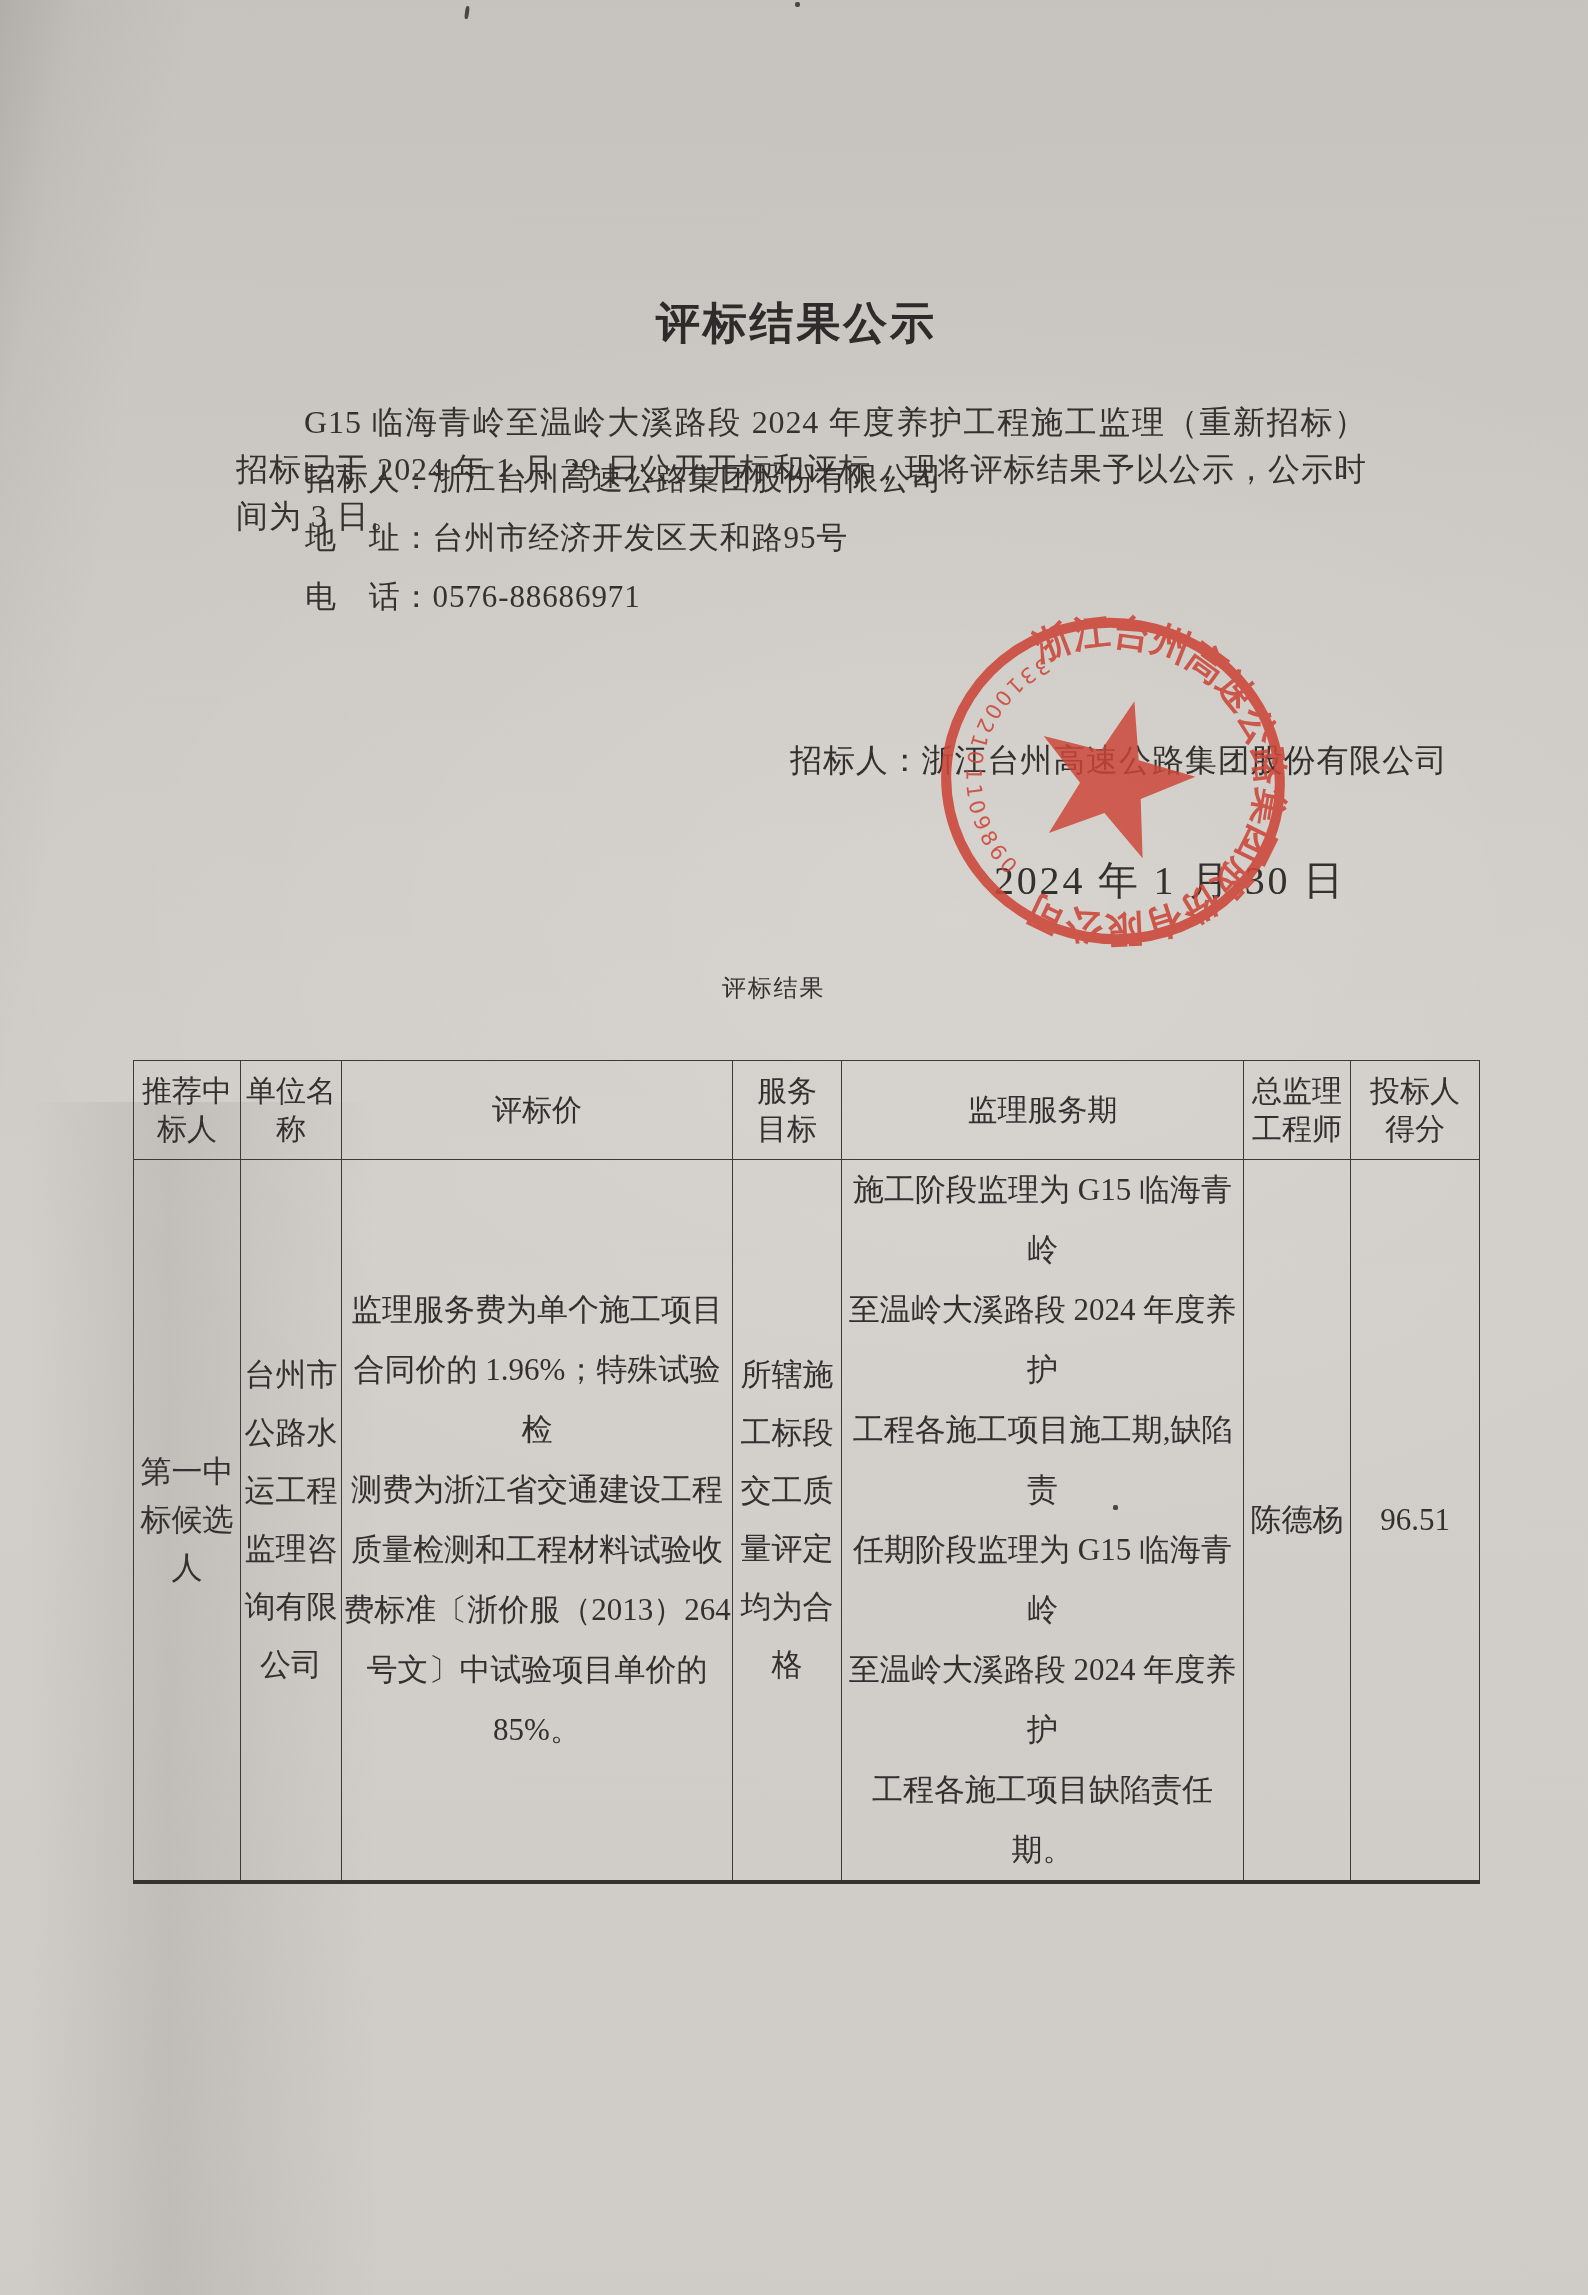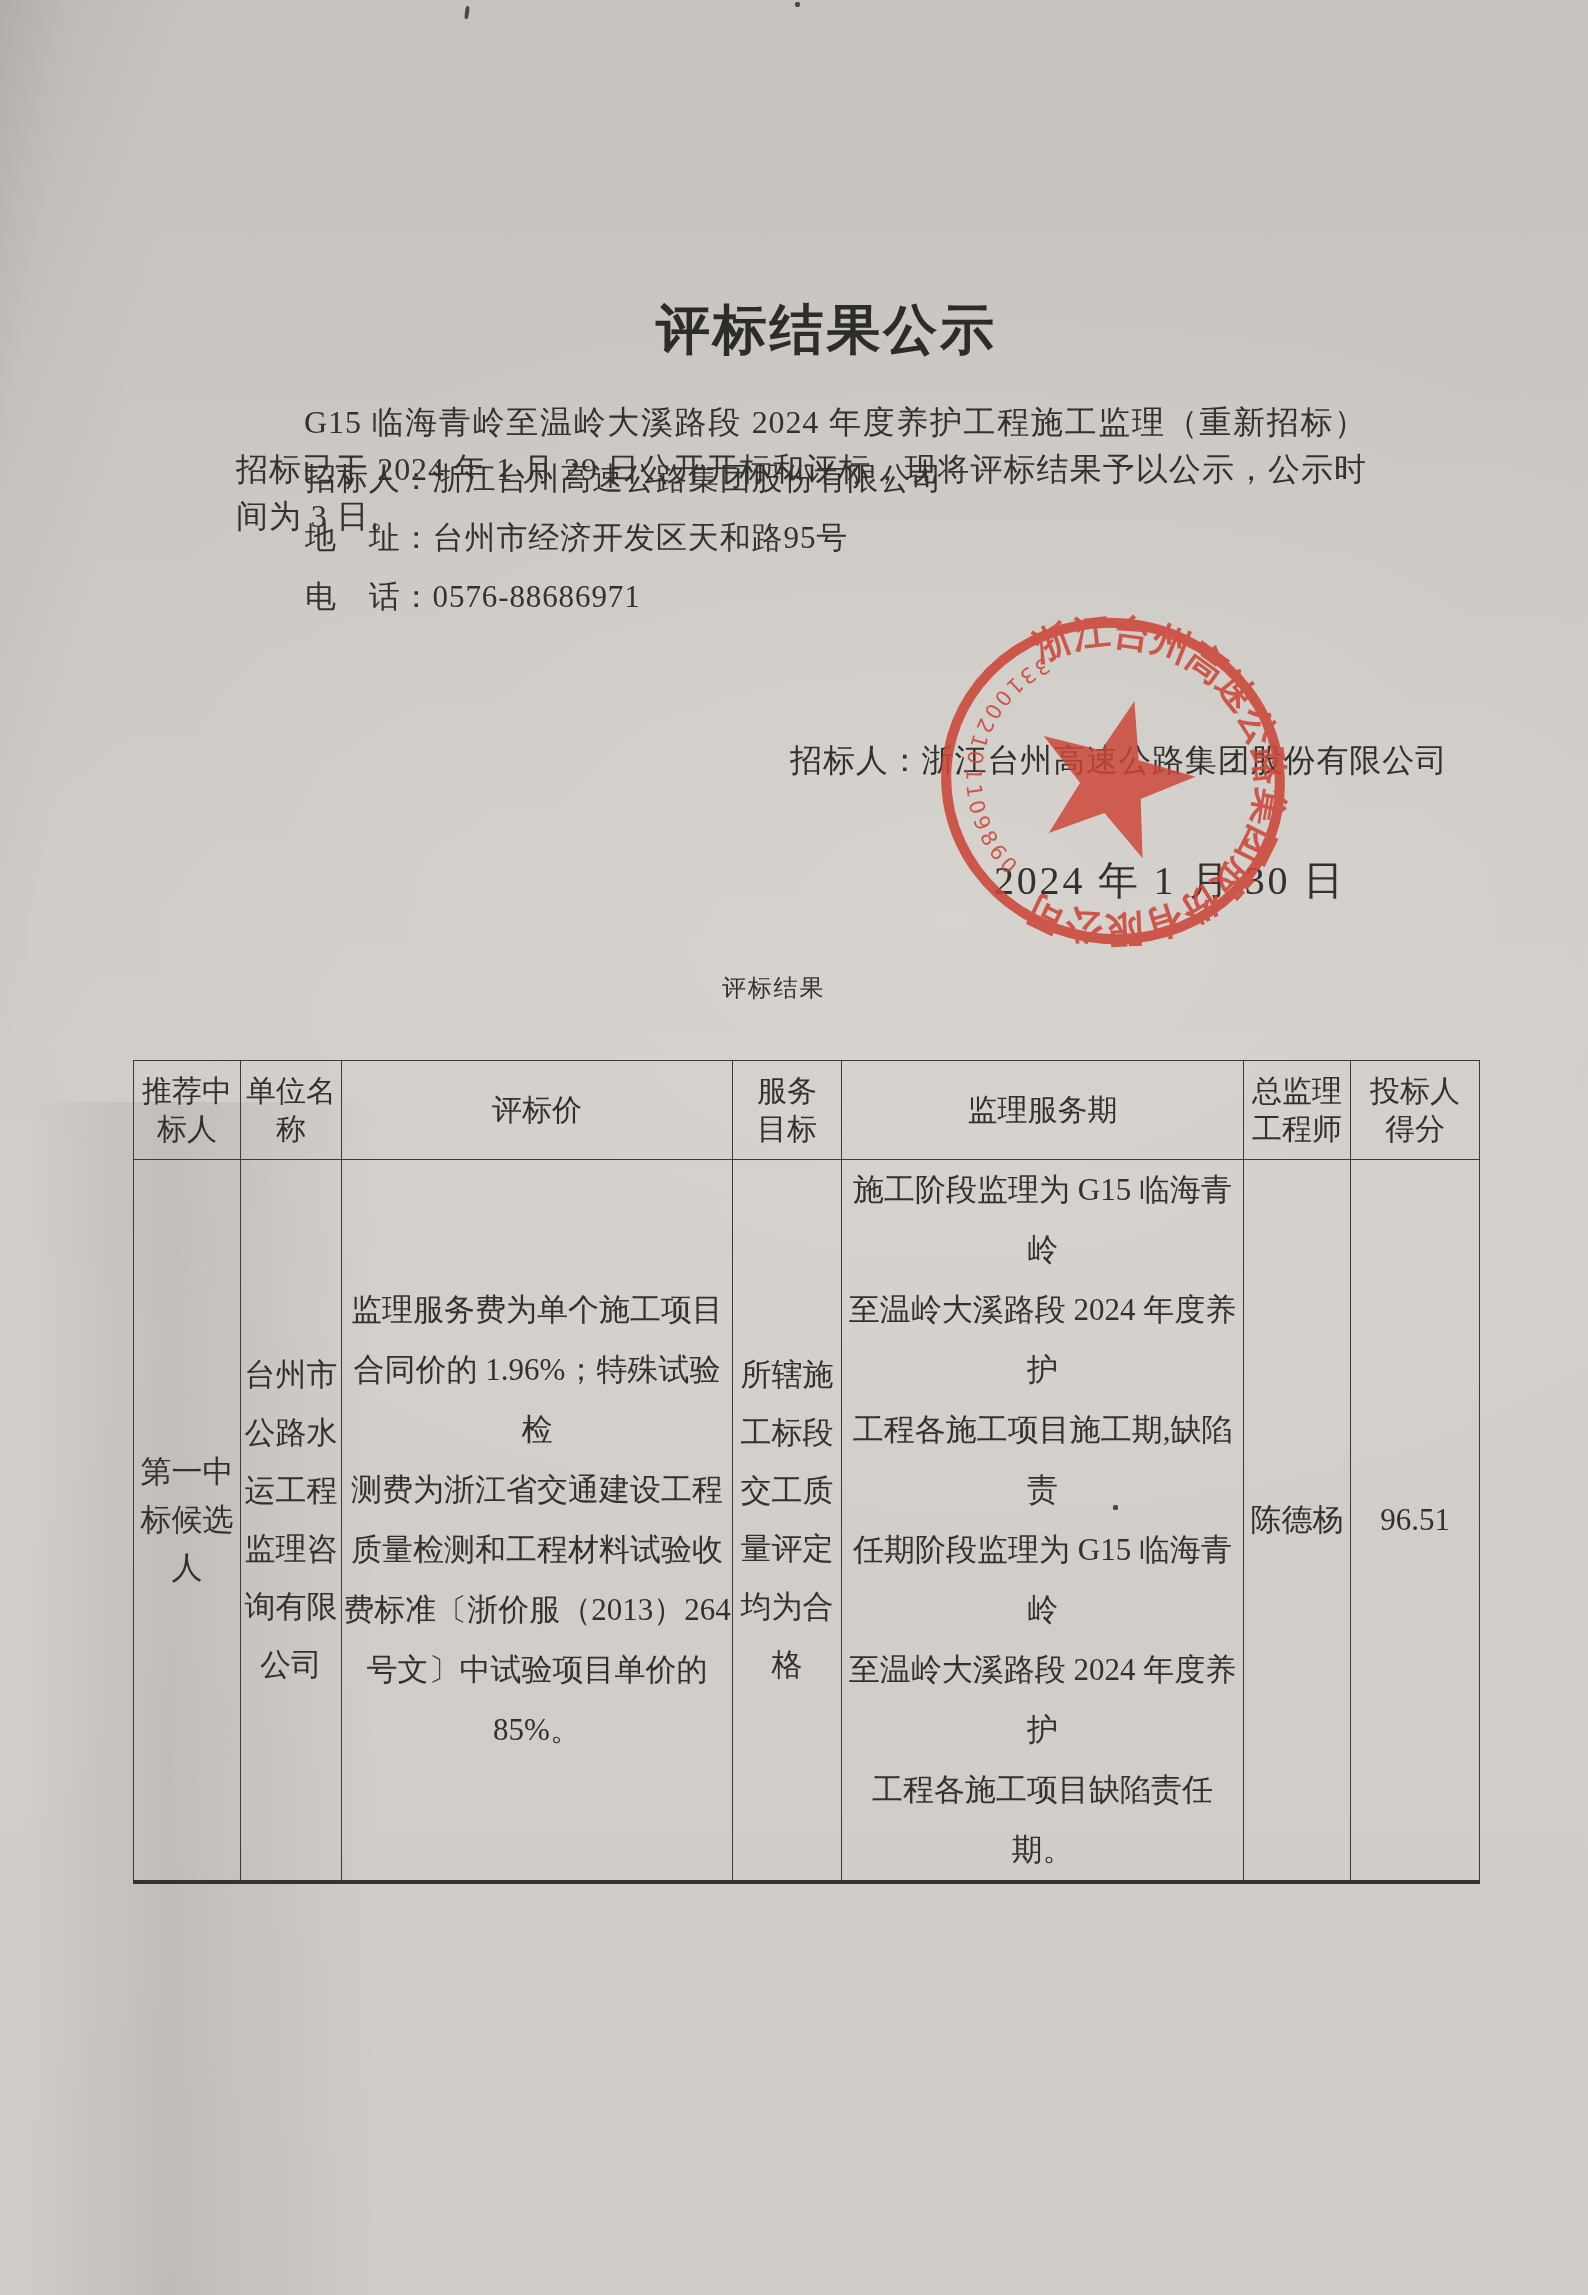--- a/index.html
+++ b/index.html
@@ -13,21 +13,21 @@
       linear-gradient(180deg, #c6c2bd 0%, #cdc9c4 28%, #d2cec9 58%, #cfcbc6 100%);
   }
   .shadow-band {
     position:absolute; left:27.5px; top:1102px; width:349px; height:1194px;
     background:linear-gradient(90deg, rgba(0,0,0,0) 0%, rgba(55,50,45,0.10) 40%, rgba(0,0,0,0) 100%);
   }
   .speck { position:absolute; background:#4a4742; border-radius:40%; }
   .doc-title {
     position:absolute; left:656px; top:246px;
     font-family:Liberation Serif, serif;
-    font-size:54px; font-weight:700; letter-spacing:2.8px; color:#2e2c2a;margin-top:48px;
+    font-size:44px; font-weight:700; letter-spacing:2.8px; color:#2e2c2a;margin-top:48px;
   }
   .intro {
     position:absolute; left:236px; top:367px; width:1131px;
     font-size:32px; line-height:47px; letter-spacing:0.9px;
     text-indent:68px; text-align:justify; color:#34322f;
   }
   .info-block {
     position:absolute; left:305px; top:449px;
     font-size:31px; line-height:59px; letter-spacing:0.9px;
     white-space:pre-line; color:#34322f;

